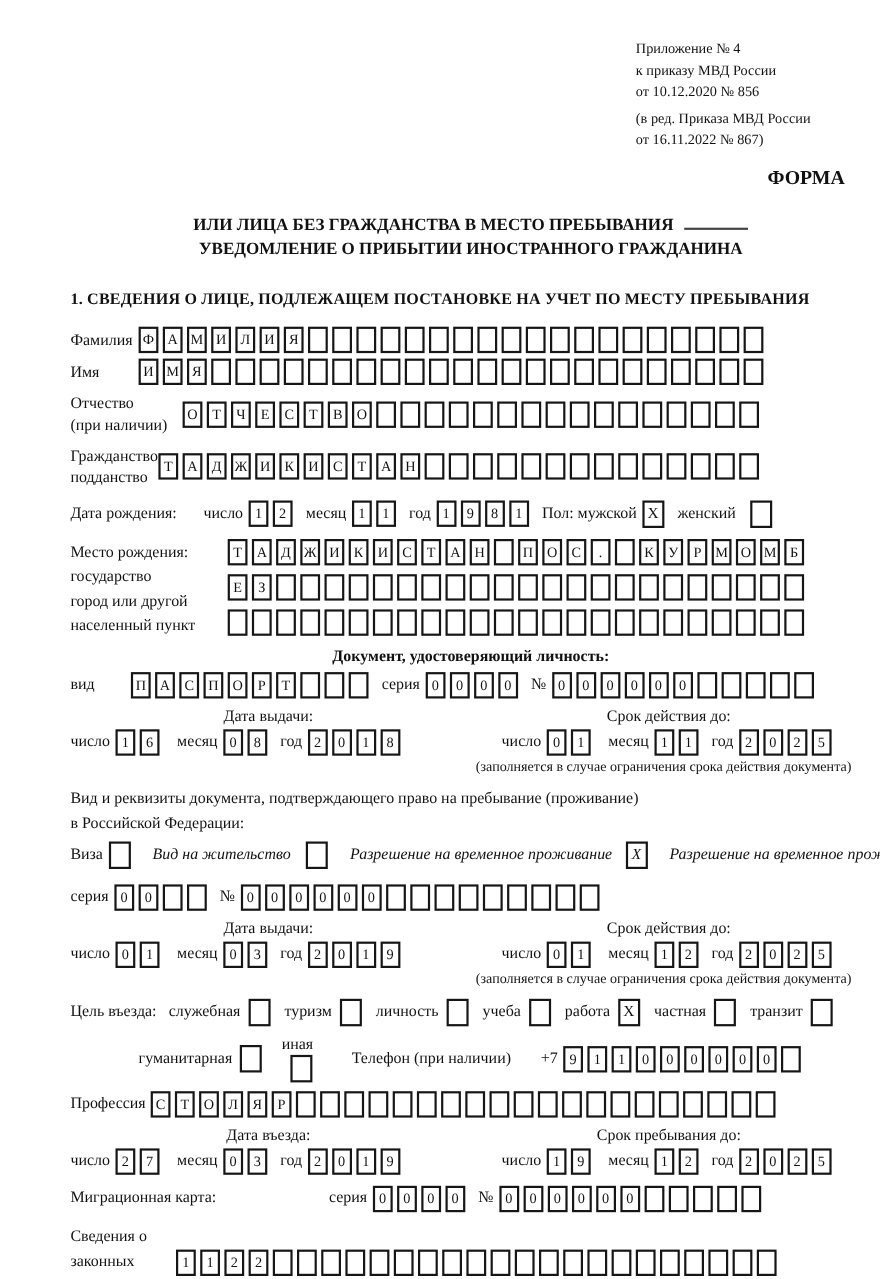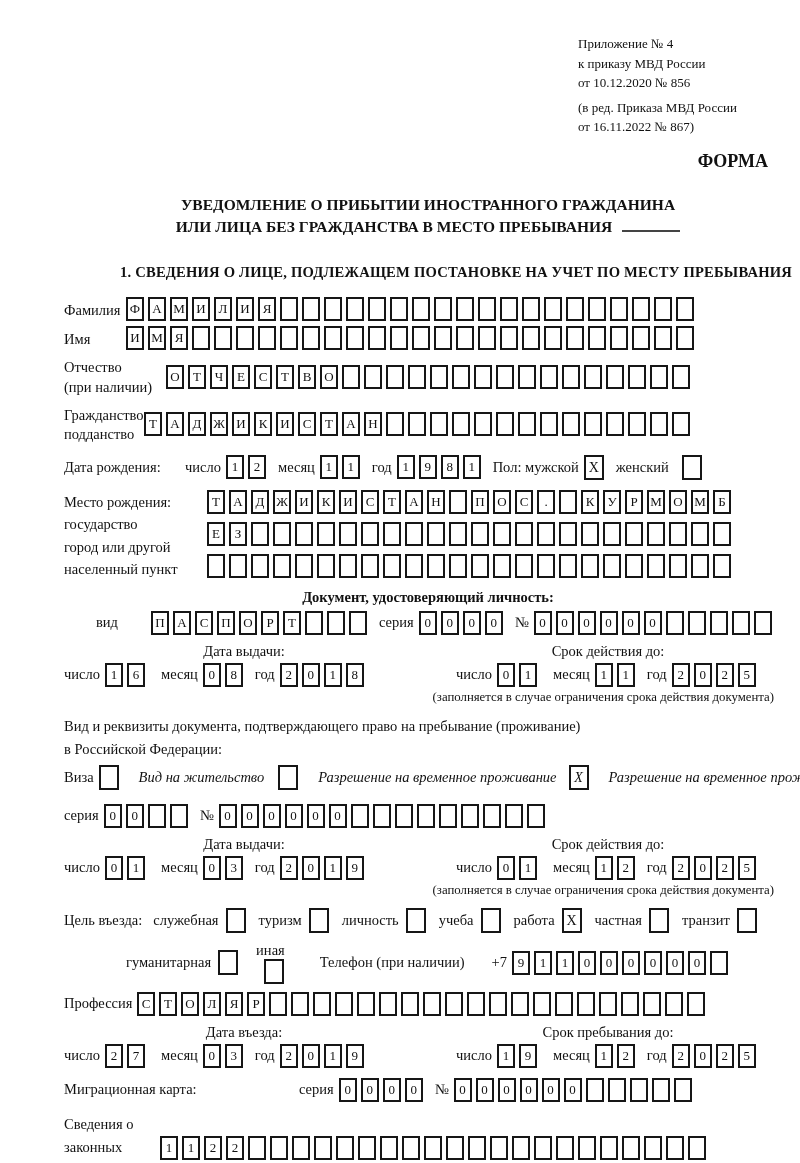--- a/index.html
+++ b/index.html
@@ -7,21 +7,21 @@
        font-family:"Liberation Serif","DejaVu Serif",serif;font-size:14.5px;}
   .page{padding:34px 8px 0 64px;}
   
   .hdr{width:188px;margin-left:auto;margin-right:26px;font-size:13px;line-height:1.5;}
   .hdr .rev{margin-top:5px;}
   .pre{white-space:pre-line;}
   .forma{text-align:right;font-weight:bold;font-size:18px;margin:14px 24px 0 0;}
   
   .title{ text-align:center;font-weight:bold;font-size:15.5px;line-height:1.45;margin-top:22px;}
   .blank-line{display:inline-block;width:58px;border-bottom:2px solid #444;height:12px;margin-left:10px;}
-  .sec-h{font-weight:bold;font-size:14.6px;text-align:right;margin-top:26px;letter-spacing:.2px;}
+  .sec-h{font-weight:bold;font-size:14.6px;text-align:left;margin-top:26px;letter-spacing:.2px;}
   
   .frow{display:flex;align-items:center;margin-top:5px;}
   .lbl{flex:0 0 auto;line-height:1.35;padding-top:3px;}
   .boxes{display:flex;flex-wrap:nowrap;flex:0 0 auto;}
   .box{flex:0 0 auto;width:14px;height:20px;border:2px solid #161616;margin-right:4px;
        text-align:center;line-height:20px;font-size:13px;background:#fff;}
   .cbox{flex:0 0 auto;display:inline-block;width:16px;height:21px;border:2px solid #161616;
         text-align:center;line-height:21px;font-size:14px;background:#fff;}
   .stack>.boxes{margin-bottom:8px;}
   .stack>.boxes:last-child{margin-bottom:0;}
@@ -51,24 +51,24 @@
   <div class="hdr">
     <div class="pre">Приложение № 4
 к приказу МВД России
 от 10.12.2020 № 856</div>
     <div class="pre rev">(в ред. Приказа МВД России
 от 16.11.2022 № 867)</div>
   </div>
   <div class="forma">ФОРМА</div>
 
   <div class="title">
-    <div>УВЕДОМЛЕНИЕ О ПРИБЫТИИ ИНОСТРАННОГО ГРАЖДАНИНА</div>
     <div>
       <span>ИЛИ ЛИЦА БЕЗ ГРАЖДАНСТВА В МЕСТО ПРЕБЫВАНИЯ</span><span class="blank-line"></span>
     </div>
+    <div>УВЕДОМЛЕНИЕ О ПРИБЫТИИ ИНОСТРАННОГО ГРАЖДАНИНА</div>
   </div>
 
   <div class="sec-h">1. СВЕДЕНИЯ О ЛИЦЕ, ПОДЛЕЖАЩЕМ ПОСТАНОВКЕ НА УЧЕТ ПО МЕСТУ ПРЕБЫВАНИЯ</div>
 
   <div class="frow" style="margin-top:16px;">
     <span class="lbl" style="width:62px;">Фамилия</span>
     <span class="boxes">
         <span class="box">Ф</span>
         <span class="box">А</span>
         <span class="box">М</span>
@@ -300,21 +300,21 @@
           <span class="box"></span>
           <span class="box"></span>
           <span class="box"></span>
           <span class="box"></span>
         </span>
     </span>
   </div>
 
   <div class="center-b">Документ, удостоверяющий личность:</div>
 
-  <div class="frow" style="align-items:center;margin-left:32px;">
+  <div class="frow" style="align-items:center;">
     <span class="t" style="width:50px;">вид</span>
     <span class="boxes">
         <span class="box">П</span>
         <span class="box">А</span>
         <span class="box">С</span>
         <span class="box">П</span>
         <span class="box">О</span>
         <span class="box">Р</span>
         <span class="box">Т</span>
         <span class="box"></span>

